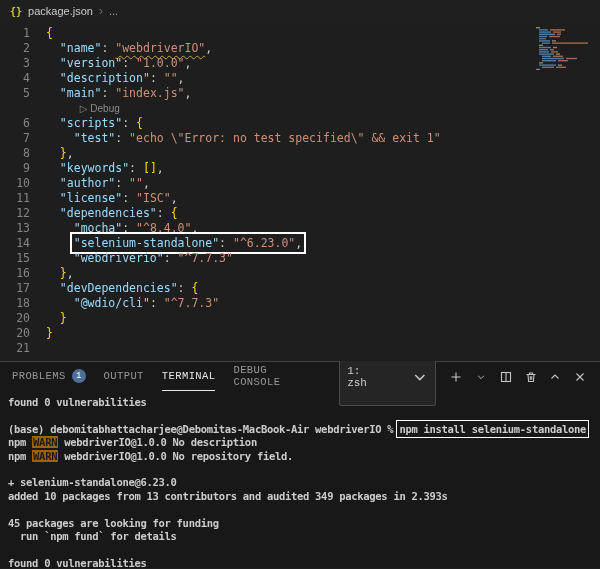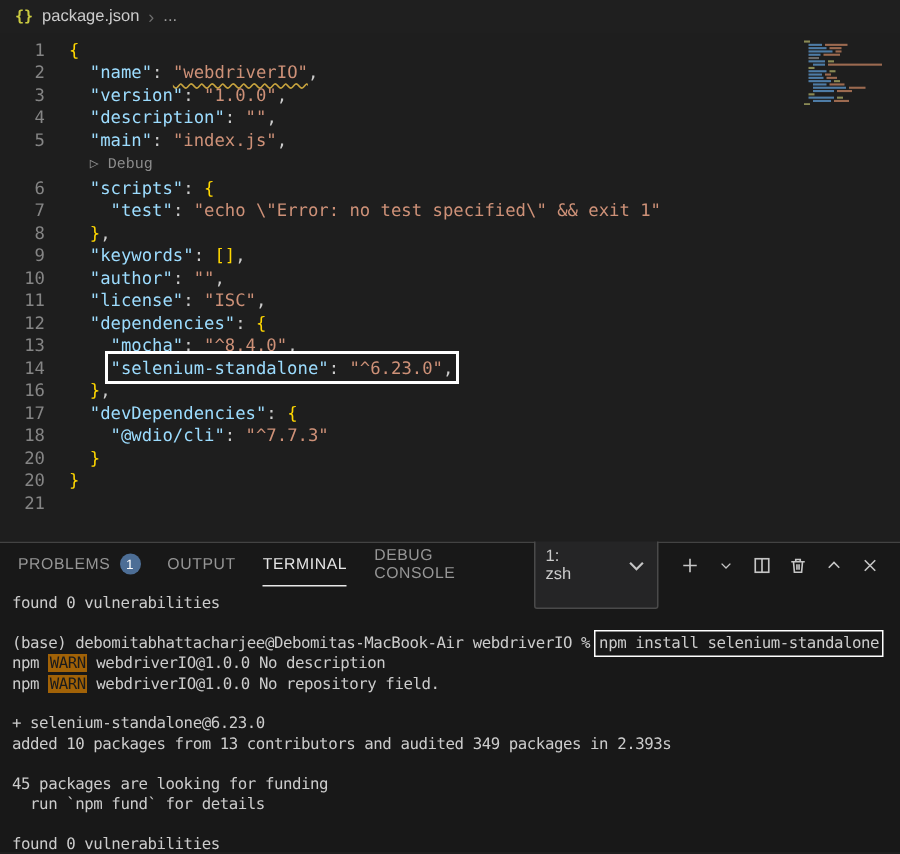--- a/index.html
+++ b/index.html
@@ -16,44 +16,44 @@
 
   
   .editor { position:relative; height:339px; padding-top:4px; background:#1e1e1e; overflow:hidden; }
   .code-row { display:flex; line-height:15px; font-size:11.5px; white-space:pre; }
   .line-num { width:46px; flex:none; text-align:right; padding-right:16px; color:#858585; }
   .line-content { color:#cccccc; }
   .key   { color:#9cdcfe; }
   .str   { color:#ce9178; }
   .punc  { color:#cccccc; }
   .brace { color:#ffd700; }
-  .codelens { color:#8c8c8c; font-size:10px; font-family:Liberation Mono, monospace; }
+  .codelens { color:#8c8c8c; font-size:10px; font-family:Liberation Sans, sans-serif;margin-left:20px; }
   .squiggle { text-decoration: underline wavy #c8a43d; text-decoration-thickness:1px; text-underline-offset:3px; }
   .hl-box { outline:2px solid #ffffff; outline-offset:2px; }
 
   .minimap { position:absolute; top:4px; right:2px; width:64px; }
 
   
   .panel { border-top:1px solid #434343; background:#181818; height:207px; }
   .panel-tabs { height:29px; display:flex; align-items:center; padding:0 12px; gap:22px;
-    font-family:Liberation Sans, sans-serif; font-size:10.5px; letter-spacing:0.4px; color:#969696; }
+    font-family:Liberation Mono, monospace; font-size:10.5px; letter-spacing:0.4px; color:#969696; }
   .panel-tab { height:100%; display:flex; align-items:center; gap:6px; cursor:pointer; border-bottom:1px solid transparent; }
   .panel-tab.active { color:#e7e7e7; border-bottom:1px solid #e7e7e7; }
   .badge { background:#4d6e96; color:#ffffff; border-radius:50%; width:14px; height:14px; font-size:9px;
     display:flex; align-items:center; justify-content:center; letter-spacing:0; }
   .tab-actions { margin-left:auto; display:flex; align-items:center; gap:9px; }
   .shell-select { display:flex; align-items:center; gap:26px; border:1px solid #4a4a4a; background:#252526;
     padding:16px 7px; font-size:11px; color:#cccccc; letter-spacing:0; border-radius:2px; margin-right:4px; }
   .icon-btn { display:flex; align-items:center; justify-content:center; width:16px; height:16px; cursor:pointer; }
   .icon-btn svg { stroke:#c5c5c5; stroke-width:1.1; fill:none; }
 
   
   .terminal { padding:5px 8px 0; font-size:10.5px; line-height:13.4px; letter-spacing:-0.3px;
     color:#cccccc; white-space:pre; }
-  .term-line { min-height:13.4px; }
+  .term-line { min-height:13.4px;font-weight:bold; }
   .warn { background:#a16207; color:#1b1b1b; padding:0 1px; }
   .cmd-box { outline:1px solid #ffffff; outline-offset:2px; }
 </style>
 </head>
 <body>
 
 <div class="app">
 
   <div class="breadcrumb-bar">
     <span class="bc-icon">{}</span>
@@ -72,20 +72,21 @@
         <div class="code-row"><span class="line-num"></span><span class="line-content"><span>  </span><span class="codelens">▷ Debug</span></span></div>
         <div class="code-row"><span class="line-num">6</span><span class="line-content"><span>  </span><span class="key">"scripts"</span><span class="punc">: </span><span class="brace">{</span></span></div>
         <div class="code-row"><span class="line-num">7</span><span class="line-content"><span>    </span><span class="key">"test"</span><span class="punc">: </span><span class="str">"echo \"Error: no test specified\" &amp;&amp; exit 1"</span></span></div>
         <div class="code-row"><span class="line-num">8</span><span class="line-content"><span>  </span><span class="brace">}</span><span class="punc">,</span></span></div>
         <div class="code-row"><span class="line-num">9</span><span class="line-content"><span>  </span><span class="key">"keywords"</span><span class="punc">: </span><span class="brace">[]</span><span class="punc">,</span></span></div>
         <div class="code-row"><span class="line-num">10</span><span class="line-content"><span>  </span><span class="key">"author"</span><span class="punc">: </span><span class="str">""</span><span class="punc">,</span></span></div>
         <div class="code-row"><span class="line-num">11</span><span class="line-content"><span>  </span><span class="key">"license"</span><span class="punc">: </span><span class="str">"ISC"</span><span class="punc">,</span></span></div>
         <div class="code-row"><span class="line-num">12</span><span class="line-content"><span>  </span><span class="key">"dependencies"</span><span class="punc">: </span><span class="brace">{</span></span></div>
         <div class="code-row"><span class="line-num">13</span><span class="line-content"><span>    </span><span class="key">"mocha"</span><span class="punc">: </span><span class="str">"^8.4.0"</span><span class="punc">,</span></span></div>
         <div class="code-row"><span class="line-num">14</span><span class="line-content"><span>    </span><span class="hl-box"><span class="key">"selenium-standalone"</span><span class="punc">: </span><span class="str">"^6.23.0"</span><span class="punc">,</span></span></span></div>
+        <div class="code-row"><span class="line-num">15</span><span class="line-content"><span>    </span><span class="key">"webdriverio"</span><span class="punc">: </span><span class="str">"^7.7.3"</span></span></div>
         <div class="code-row"><span class="line-num">16</span><span class="line-content"><span>  </span><span class="brace">}</span><span class="punc">,</span></span></div>
         <div class="code-row"><span class="line-num">17</span><span class="line-content"><span>  </span><span class="key">"devDependencies"</span><span class="punc">: </span><span class="brace">{</span></span></div>
         <div class="code-row"><span class="line-num">18</span><span class="line-content"><span>    </span><span class="key">"@wdio/cli"</span><span class="punc">: </span><span class="str">"^7.7.3"</span></span></div>
         <div class="code-row"><span class="line-num">20</span><span class="line-content"><span>  </span><span class="brace">}</span></span></div>
         <div class="code-row"><span class="line-num">20</span><span class="line-content"><span class="brace">}</span></span></div>
         <div class="code-row"><span class="line-num">21</span><span class="line-content"></span></div>
       </div>
     <div class="minimap">
       <svg width="64" height="44">
         <rect x="2" y="1" width="4" height="1.4" fill="#8a8a55"></rect>

